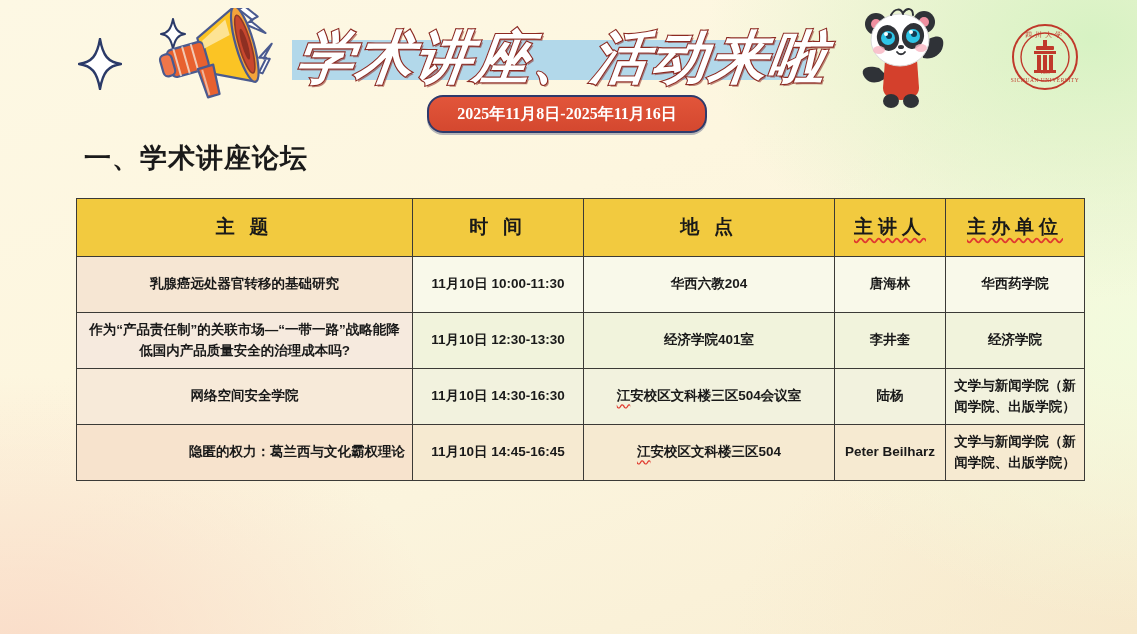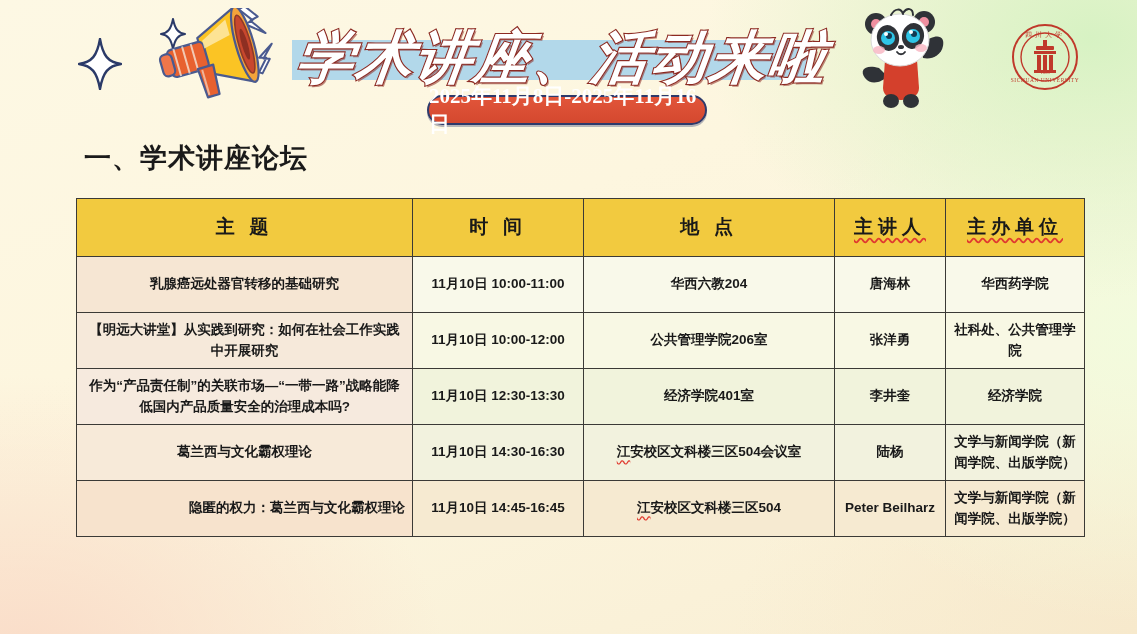--- a/index.html
+++ b/index.html
@@ -39,27 +39,27 @@
     text-align:center;
     line-height:72px;
     white-space:nowrap;
     -webkit-text-stroke:2.2px #8c2a22;
     paint-order:stroke fill;
     text-shadow:2px 2px 0 rgba(140,42,34,.55);
     transform:skewX(-7deg);
   }
   .date-badge{
     position:absolute;left:427px;top:95px;
-    width:280px;height:30px;border-radius:16px;
+    width:280px;height:38px;border-radius:16px;
     background:linear-gradient(180deg,#e2553a 0%,#d4482f 100%);
     border:2px solid #2e3a6b;
     box-sizing:border-box;
     color:#ffffff;
     font-family:"Liberation Serif","DejaVu Serif",serif;
-    font-size:21px;font-weight:bold;
+    font-size:16px;font-weight:bold;
     display:flex;align-items:center;justify-content:center;
     letter-spacing:0px;
     box-shadow:0 2px 0 rgba(46,58,107,.35);
   }
 
   .panda{position:absolute;left:845px;top:2px;width:110px;height:108px;}
   .scu-logo{position:absolute;left:1010px;top:22px;width:70px;height:70px;}
 
   
   .section-heading{
@@ -255,41 +255,34 @@
           <th><span class="hdr-inner">主  题</span></th>
           <th><span class="hdr-inner">时  间</span></th>
           <th><span class="hdr-inner">地  点</span></th>
           <th class="misspell"><span class="hdr-inner">主讲人</span></th>
           <th class="misspell"><span class="hdr-inner">主办单位</span></th>
         </tr>
       </thead>
       <tbody>
         <tr class="r0">
           <td class="topic">乳腺癌远处器官转移的基础研究</td>
-          <td class="time">11月10日 10:00-11:00</td>
+          <td class="time">11月10日 10:00-11:30</td>
           <td class="place"><span class="place-underline"></span><span>华西六教204</span></td>
           <td class="speaker">唐海林</td>
           <td class="org">华西药学院</td>
-        </tr>
-        <tr class="r1">
-          <td class="topic">【明远大讲堂】从实践到研究：如何在社会工作实践中开展研究</td>
-          <td class="time">11月10日 10:00-12:00</td>
-          <td class="place"><span class="place-underline"></span><span>公共管理学院206室</span></td>
-          <td class="speaker">张洋勇</td>
-          <td class="org">社科处、公共管理学院</td>
         </tr>
         <tr class="r3">
           <td class="topic">作为“产品责任制”的关联市场—“一带一路”战略能降低国内产品质量安全的治理成本吗?</td>
           <td class="time">11月10日 12:30-13:30</td>
           <td class="place"><span class="place-underline"></span><span>经济学院401室</span></td>
           <td class="speaker">李井奎</td>
           <td class="org">经济学院</td>
         </tr>
         <tr class="r4">
-          <td class="topic">葛兰西与文化霸权理论</td>
+          <td class="topic">网络空间安全学院</td>
           <td class="time">11月10日 14:30-16:30</td>
           <td class="place"><span class="place-underline">江</span><span>安校区文科楼三区504会议室</span></td>
           <td class="speaker">陆杨</td>
           <td class="org">文学与新闻学院（新闻学院、出版学院）</td>
         </tr>
         <tr class="r5">
           <td class="topic">隐匿的权力：葛兰西与文化霸权理论</td>
           <td class="time">11月10日 14:45-16:45</td>
           <td class="place"><span class="place-underline">江</span><span>安校区文科楼三区504</span></td>
           <td class="speaker">Peter Beilharz</td>

